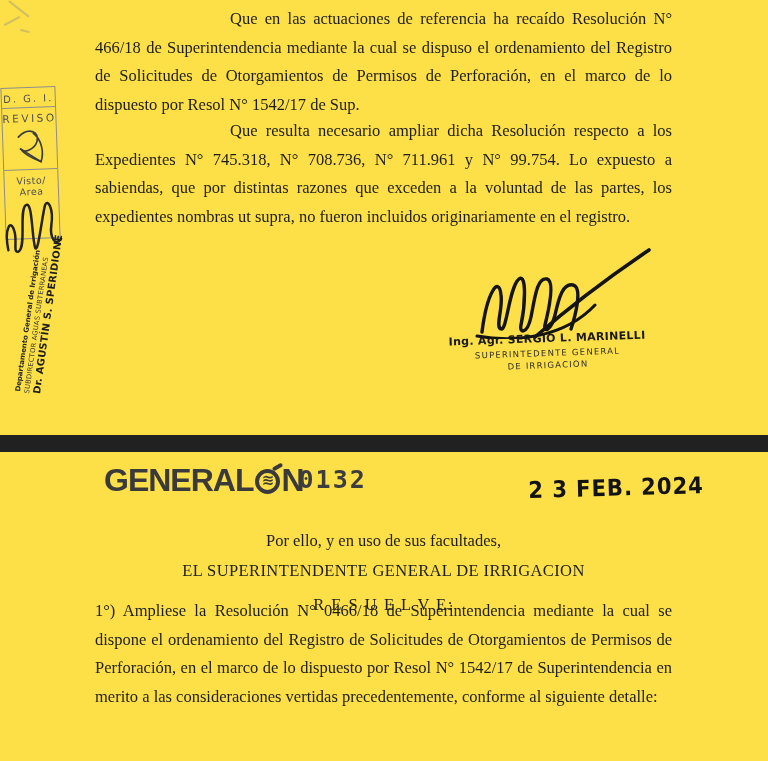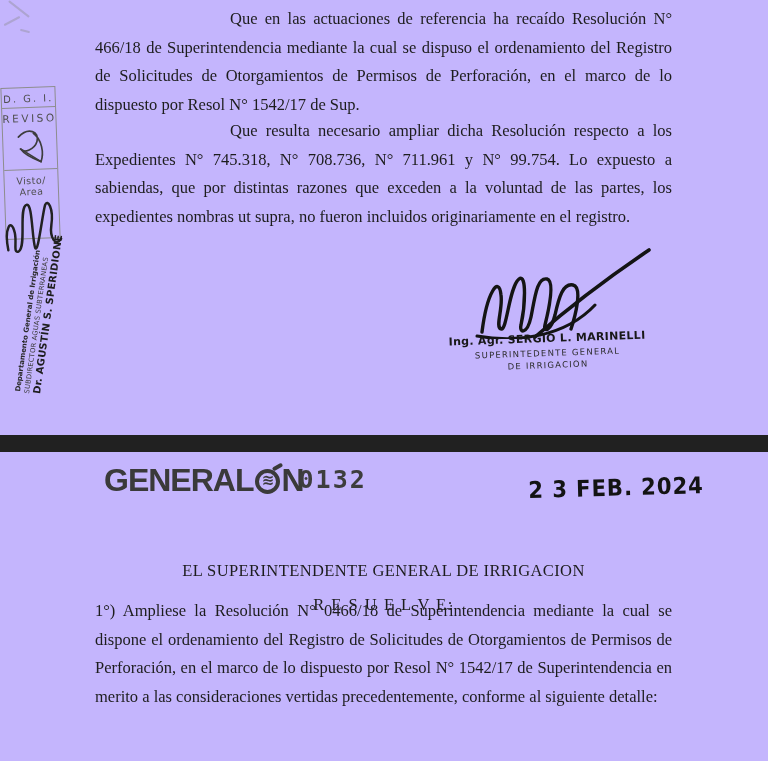--- a/index.html
+++ b/index.html
@@ -1,19 +1,19 @@
 <!DOCTYPE html>
 <html><head>
 <meta charset="utf-8">
 <style>
   html,body{margin:0;padding:0;background:#e8e8e8;}
   #page{
     position:relative;
     width:768px;height:761px;
-    background:#c4b5fd;
+    background:#fde047;
     overflow:hidden;
     font-family:"Liberation Serif", serif;
     color:#1f1f1f;
   }
   
   .doc-par{
     position:absolute;left:95px;width:577px;
     font-size:16.5px;line-height:28.5px;
     text-align:justify;color:#1d1d1d;
     margin:0;
@@ -140,18 +140,19 @@
   <div id="divider-bar"></div>
 
   <div id="logo">
     <div class="logo-row">
       <span>GENERAL</span><span id="logo-o"><span id="logo-accent"></span><span id="logo-waves">≋</span></span><span>N</span><span id="folio">0132</span>
     </div>
   </div>
 
   <div id="date-stamp">2 3 FEB. 2024</div>
 
+  <div class="centered-line" style="top:531px;">Por ello, y en uso de sus facultades,</div>
   <div class="centered-line" id="authority-line" style="top:561px;">EL SUPERINTENDENTE GENERAL DE IRRIGACION</div>
   <div class="centered-line" id="resuelve-line" style="top:595px;text-align:center;">R E S U E L V E:</div>
 
   <p class="doc-par" style="top:597px;">1°) Ampliese la Resolución N° 0466/18 de Superintendencia mediante la cual se dispone el ordenamiento del Registro de Solicitudes de Otorgamientos de Permisos de Perforación,  en el marco de lo dispuesto por Resol N° 1542/17 de Superintendencia en merito a las consideraciones vertidas precedentemente, conforme al siguiente detalle:</p>
 
 </div>
 
 </body></html>

